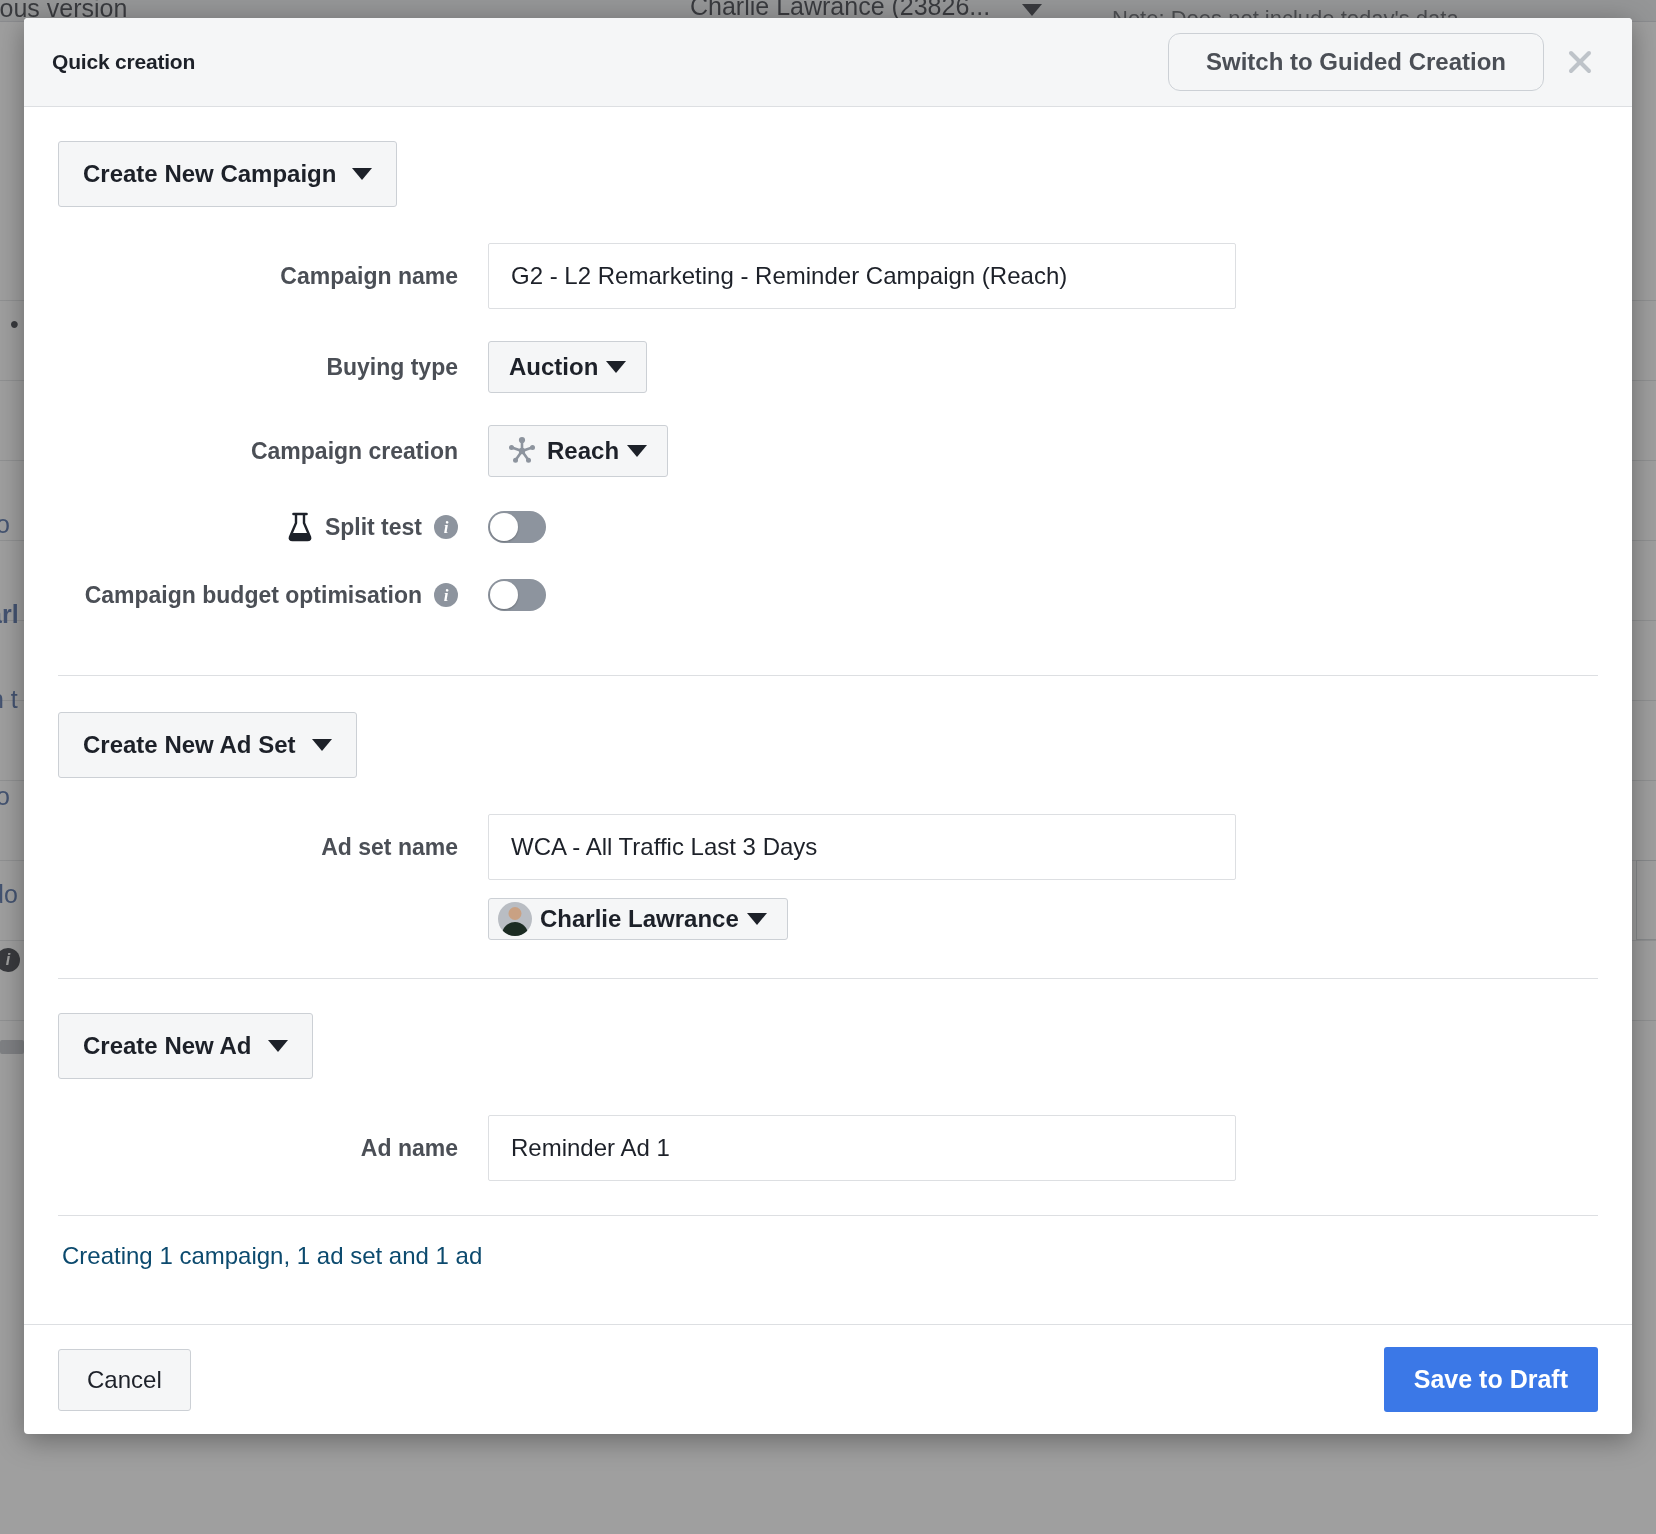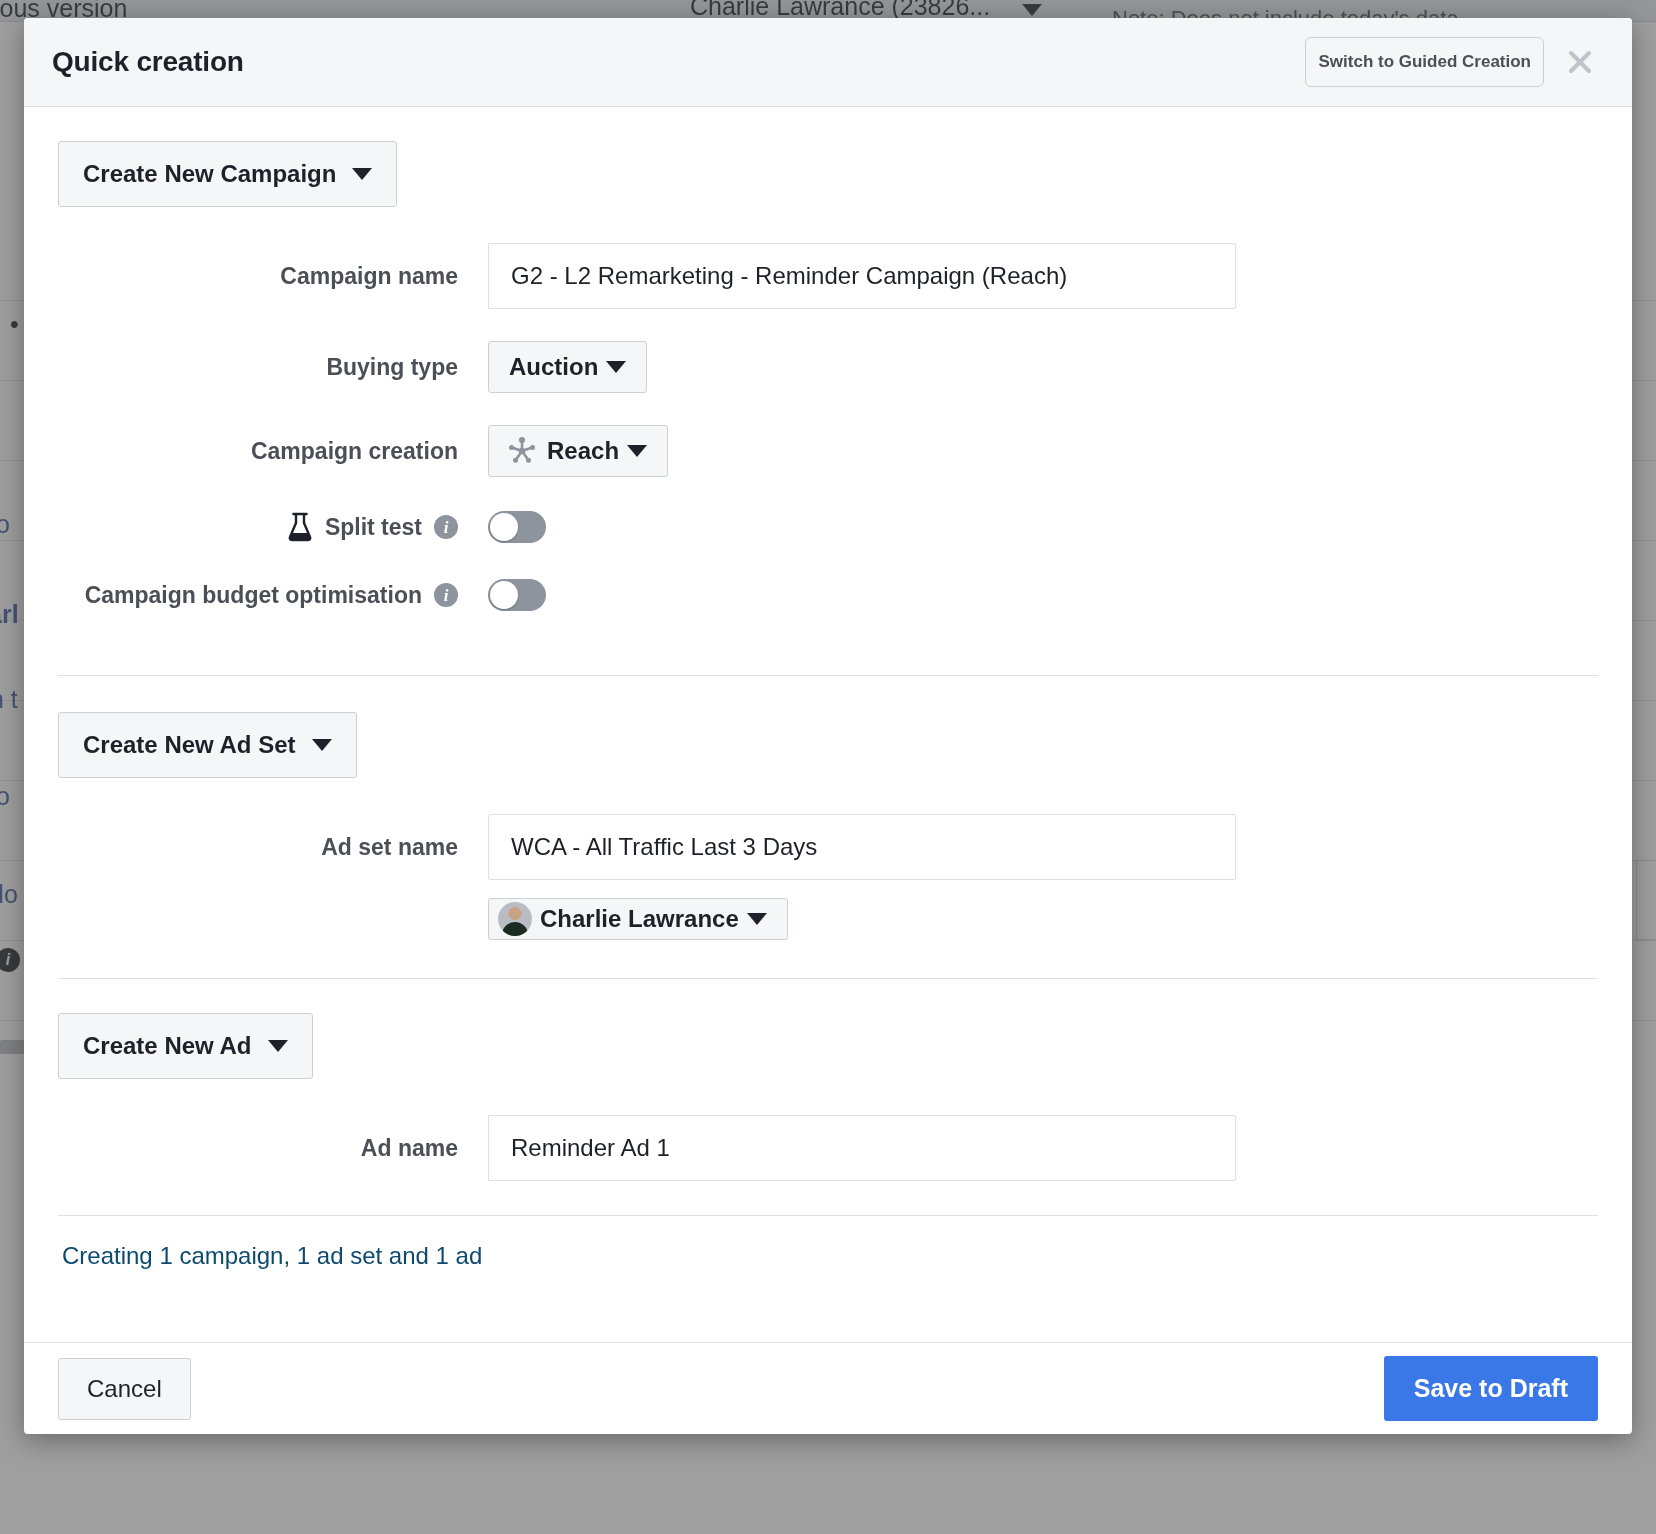--- a/index.html
+++ b/index.html
@@ -67,33 +67,33 @@
   }
   #modal-header {
     height: 89px;
     background: #f5f6f7;
     border-bottom: 1px solid #dddfe2;
     display: flex; align-items: center;
     padding: 0 28px 0 28px;
     flex: 0 0 auto;
   }
   #modal-title {
-    font-size: 28px; font-weight: bold; color: #1d2129;
+    font-size: 21px; font-weight: bold; color: #1d2129;
     letter-spacing: -0.2px;
   }
   #header-right {
     margin-left: auto;
     display: flex; align-items: center; gap: 18px;
   }
   #switch-btn {
     background: #f5f6f7;
     border: 1px solid #ccd0d5;
-    border-radius: 6px;
-    padding: 14px 12px;
-    font-size: 17px; font-weight: bold; color: #4b4f56;
+    border-radius: 12px;
+    padding: 14px 37px;
+    font-size: 24px; font-weight: bold; color: #4b4f56;
     cursor: pointer;
     font-family: "Liberation Sans", sans-serif;
   }
   #close-btn {
     width: 36px; height: 36px;
     display: flex; align-items: center; justify-content: center;
     cursor: pointer; color: #bec3c9;
     margin-right: 6px;
   }
 
@@ -202,21 +202,21 @@
     width: 26px; height: 17px; border-radius: 13px 13px 0 0;
     background: #1b2b22;
   }
   #summary-text {
     font-size: 24px; color: #0c4a6e;
     padding: 26px 0 0 4px;
   }
   #modal-footer {
     flex: 0 0 auto;
     border-top: 1px solid #dddfe2;
-    height: 92px;
+    height: 110px;
     display: flex; align-items: center;
     padding: 0 34px;
   }
   #cancel-btn {
     background: #f5f6f7;
     border: 1px solid #ccd0d5;
     border-radius: 3px;
     padding: 16px 28px;
     font-size: 24px; color: #1d2129;
     cursor: pointer;

